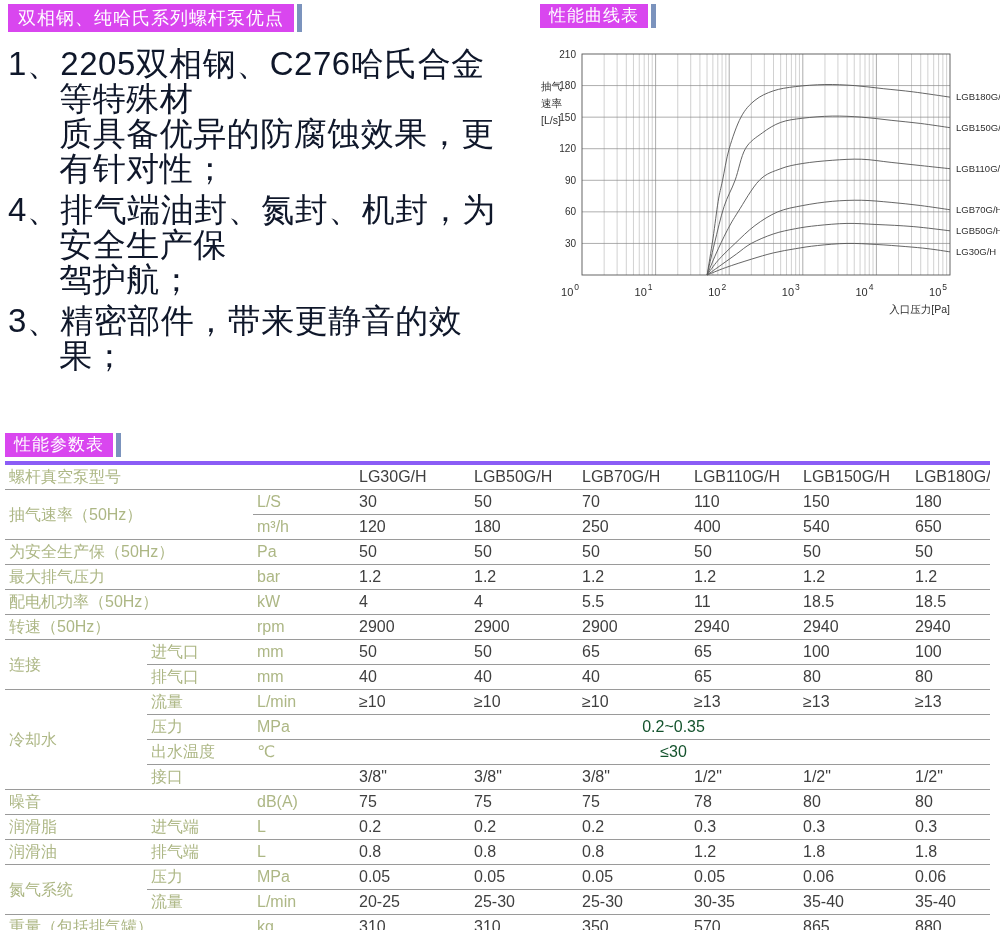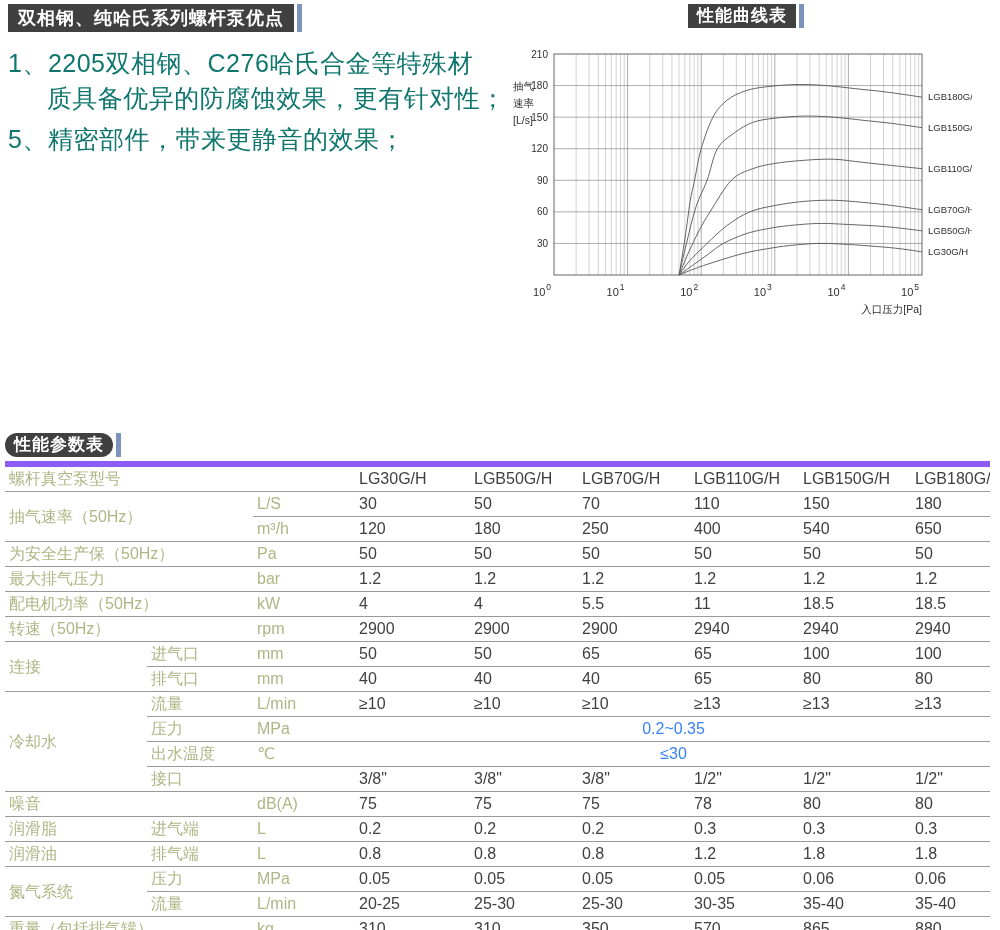--- a/index.html
+++ b/index.html
@@ -1,65 +1,67 @@
 <!DOCTYPE html>
 <html><head>
 <meta charset="utf-8">
 <style>
   html,body{margin:0;padding:0;background:#fff;}
   .page{position:relative;width:1000px;height:930px;background:#fff;overflow:hidden;
         font-family:"Liberation Sans","DejaVu Sans",sans-serif;}
 
   
-  .badge{position:relative;display:inline-block;background:#404040;color:#fff;
-         font-weight:bold;white-space:nowrap;}
+  .badge{position:relative;display:inline-block;background:#d946ef;color:#fff;
+         font-weight:normal;white-space:nowrap;}
   .badge::after{content:"";position:absolute;top:0;right:-8px;width:5px;height:100%;
          background:#7b93bd;}
   .badge-lg{font-size:18px;line-height:22px;padding:3px 10px;letter-spacing:1px;}
   .badge-sm{font-size:17px;line-height:20px;padding:2px 9px;letter-spacing:1px;}
 
   
   .advantages{position:absolute;left:8px;top:4px;width:505px;}
   .adv-list{margin:14px 0 0;padding:0;list-style:none;}
-  .adv-list li{color:#0f766e;font-size:25px;line-height:35px;margin:0 0 6px;
+  .adv-list li{color:#0f172a;font-size:33px;line-height:35px;margin:0 0 6px;
          padding-left:1.55em;text-indent:-1.55em;white-space:pre-line;letter-spacing:0.5px;}
 
   
-  .curves{position:absolute;left:502px;top:4px;width:470px;text-align:center;}
+  .curves{position:absolute;left:530px;top:4px;width:470px;}
   .curves .badge-sm{margin-left:10px;}
   #curve-chart{position:absolute;left:0;top:42px;}
 
   
   .params{position:absolute;left:0;top:433px;width:1000px;}
-  .params .badge-sm{margin-left:5px;border-radius:12px;}
+  .params .badge-sm{margin-left:5px;}
   #params-table{border-collapse:collapse;table-layout:fixed;width:985px;margin:4px 0 0 5px;
          border-bottom:1px solid #8c8c8c;font-size:16px;}
   #params-table td{padding:2px 2px 2px 4px;height:20px;line-height:20px;vertical-align:middle;
          overflow:hidden;white-space:nowrap;}
   #params-table tr.full td,#params-table tr.sub td{border-top:1px solid #9a9a9a;}
-  #params-table tr.header-row td{border-top:6px solid #8b5cf6;margin-left:26px;}
+  #params-table tr.header-row td{border-top:4px solid #8b5cf6;margin-left:26px;}
   #params-table td.label,#params-table td.sublabel,#params-table td.unit,
   #params-table td.label-head{color:#adb785;}
   #params-table td.center{text-align:left;}
   #params-table td.model,#params-table td.val{color:#3f3f3f;}
-  #params-table td.merged{color:#3b82f6;text-align:center;}
+  #params-table td.merged{color:#14532d;text-align:center;}
 </style>
 </head>
 <body>
 
 <div class="page">
 
   <section class="advantages">
     <div class="badge badge-lg">
       <span>双相钢、纯哈氏系列螺杆泵优点</span>
     </div>
     <ul class="adv-list" id="adv-list">
         <li>1、2205双相钢、C276哈氏合金等特殊材
 质具备优异的防腐蚀效果，更有针对性；</li>
-        <li>5、精密部件，带来更静音的效果；</li>
+        <li>4、排气端油封、氮封、机封，为安全生产保
+驾护航；</li>
+        <li>3、精密部件，带来更静音的效果；</li>
       </ul>
   </section>
 
   <section class="curves">
     <div class="badge badge-sm">
       <span>性能曲线表</span>
     </div>
     <svg id="curve-chart" width="470" height="285" viewBox="0 0 470 285">
         <line x1="74.15580768086902" y1="8" x2="74.15580768086902" y2="229" stroke="#a3a3a3" stroke-width="0.5"></line>
         <line x1="87.11612434736716" y1="8" x2="87.11612434736716" y2="229" stroke="#a3a3a3" stroke-width="0.5"></line>

